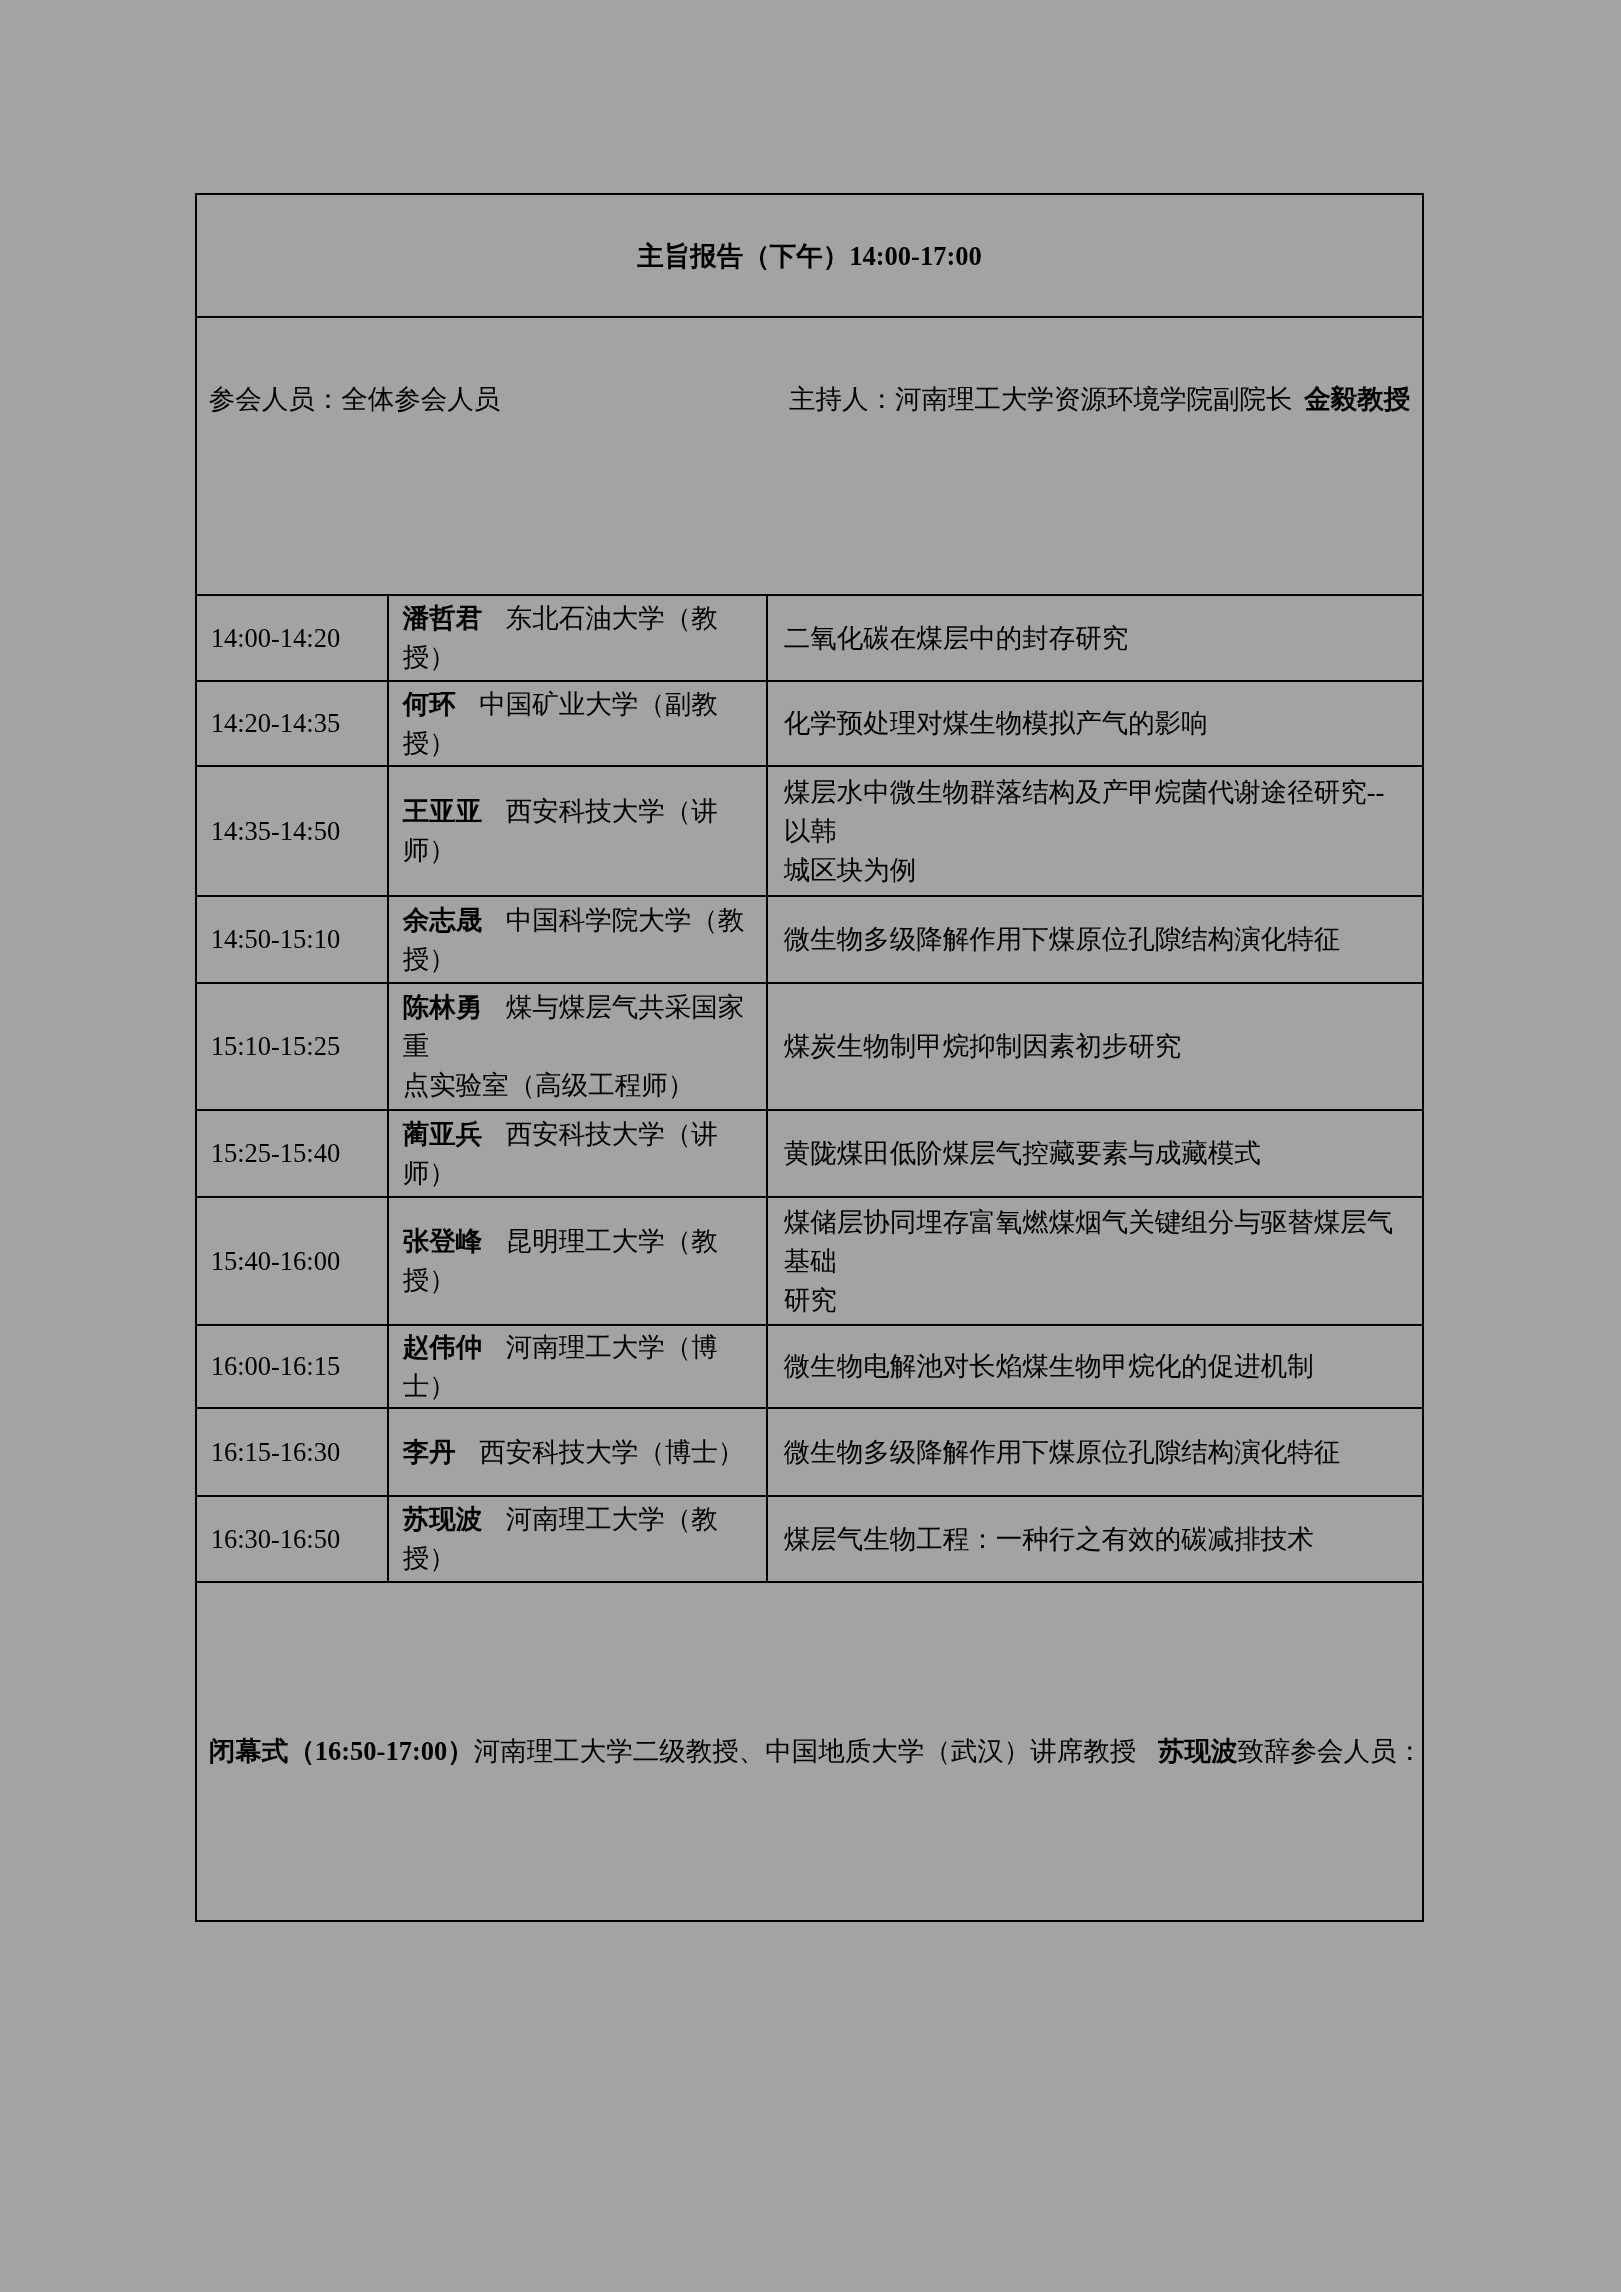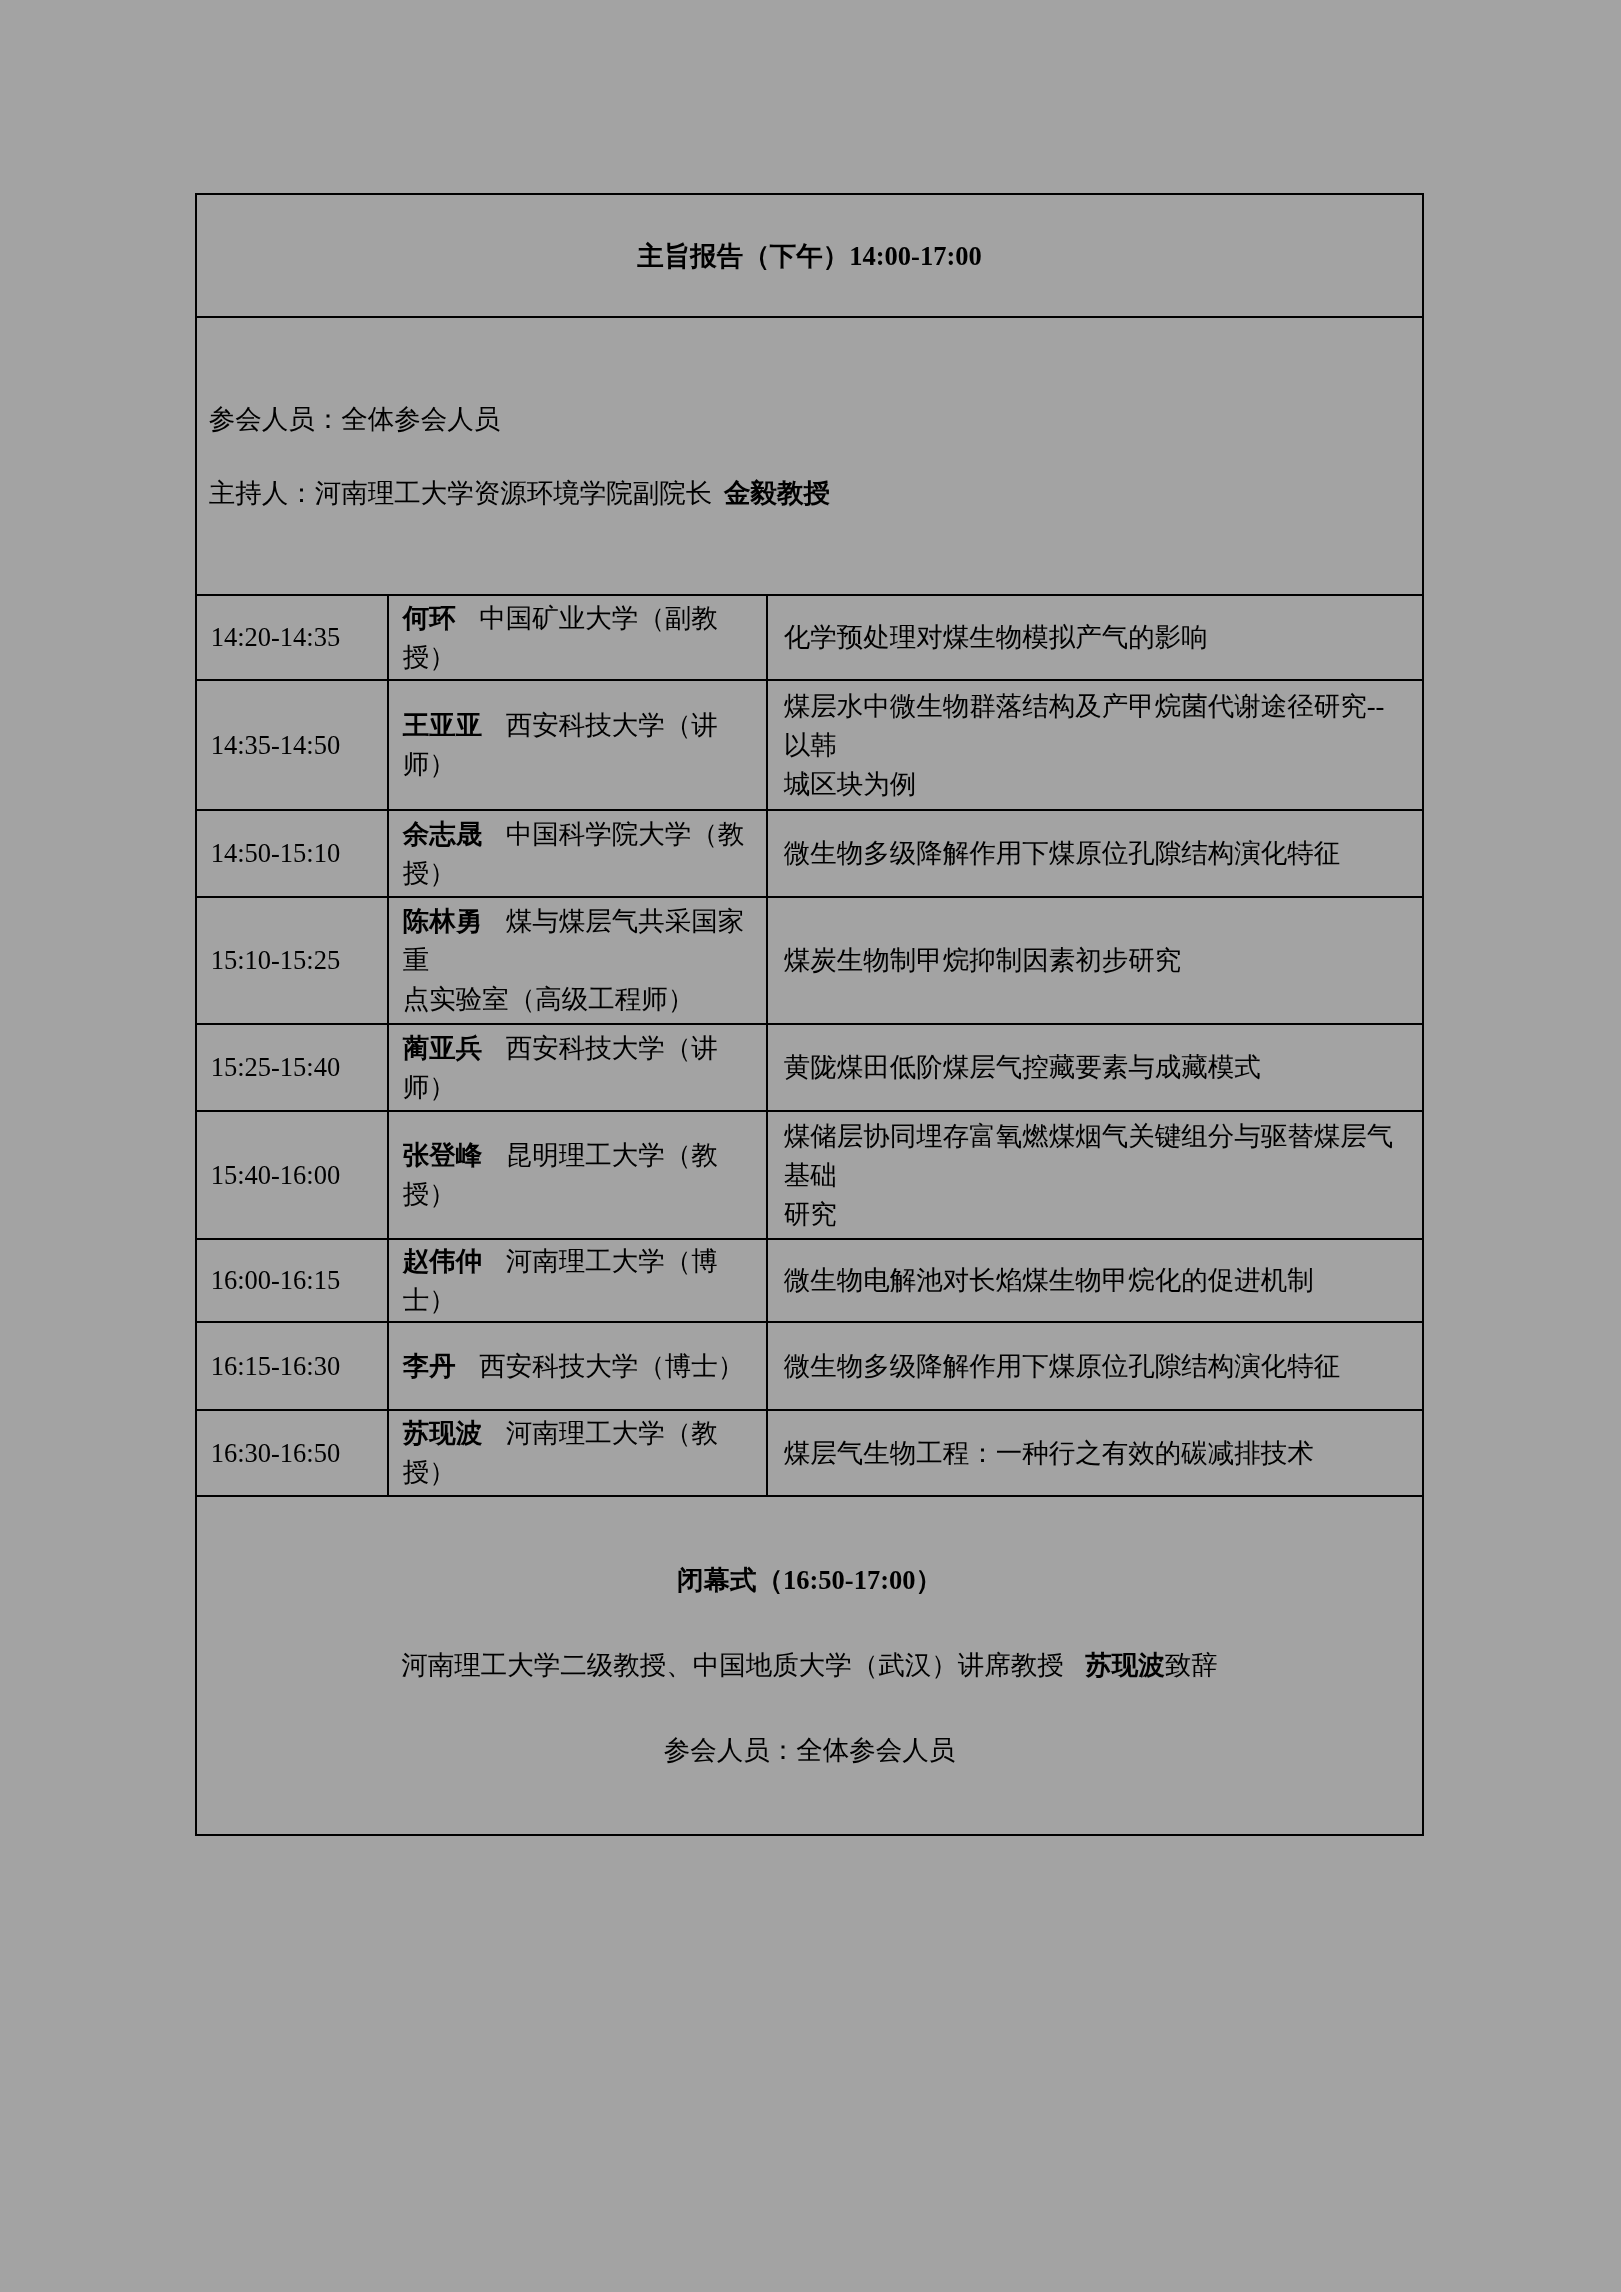--- a/index.html
+++ b/index.html
@@ -29,21 +29,21 @@
   tr.r7{height:128px;} tr.r8{height:83px;}  tr.r9{height:88px;}
   tr.r10{height:86px;} tr.rf{height:213px;}
   td.title-cell{text-align:center;font-weight:bold;}
   td.time-cell{padding-left:13.7px;}
   td.speaker-cell{padding-left:13.7px;line-height:39px;}
   td.talk-cell{padding-left:15.7px;padding-right:13.7px;}
   .name{font-weight:bold;}
   .aff{margin-left:23.5px;}
   td.info-cell .stack,
   td.closing-cell .stack{
-    display:flex;flex-direction:column;justify-content:center;
+    display:flex;flex-direction:row;justify-content:space-between;
   }
   td.info-cell .stack{align-items:flex-start;row-gap:35px;height:152px;line-height:39px;}
   td.closing-cell{text-align:center;}
   td.closing-cell .stack{align-items:center;row-gap:46px;height:213px;line-height:39px;}
   .bold{font-weight:bold;}
   .host-name{font-weight:bold;margin-left:11.8px;}
   .speech-name{font-weight:bold;margin-left:21.6px;}
 </style>
 </head>
 <body>
@@ -63,20 +63,25 @@
 
     <tr class="rp">
       <td class="info-cell" colspan="3">
         <div class="stack">
           <div>参会人员：全体参会人员</div>
           <div><span>主持人：河南理工大学资源环境学院副院长</span><span class="host-name">金毅教授</span></div>
         </div>
       </td>
     </tr>
 
+    <tr class="r1">
+      <td class="time-cell">14:00-14:20</td>
+      <td class="speaker-cell wrap"><span class="name">潘哲君</span><span class="aff">东北石油大学（教授）</span></td>
+      <td class="talk-cell wrap">二氧化碳在煤层中的封存研究</td>
+    </tr>
 
     <tr class="r2">
       <td class="time-cell">14:20-14:35</td>
       <td class="speaker-cell wrap"><span class="name">何环</span><span class="aff">中国矿业大学（副教授）</span></td>
       <td class="talk-cell wrap">化学预处理对煤生物模拟产气的影响</td>
     </tr>
 
     <tr class="r3">
       <td class="time-cell">14:35-14:50</td>
       <td class="speaker-cell wrap"><span class="name">王亚亚</span><span class="aff">西安科技大学（讲师）</span></td>

